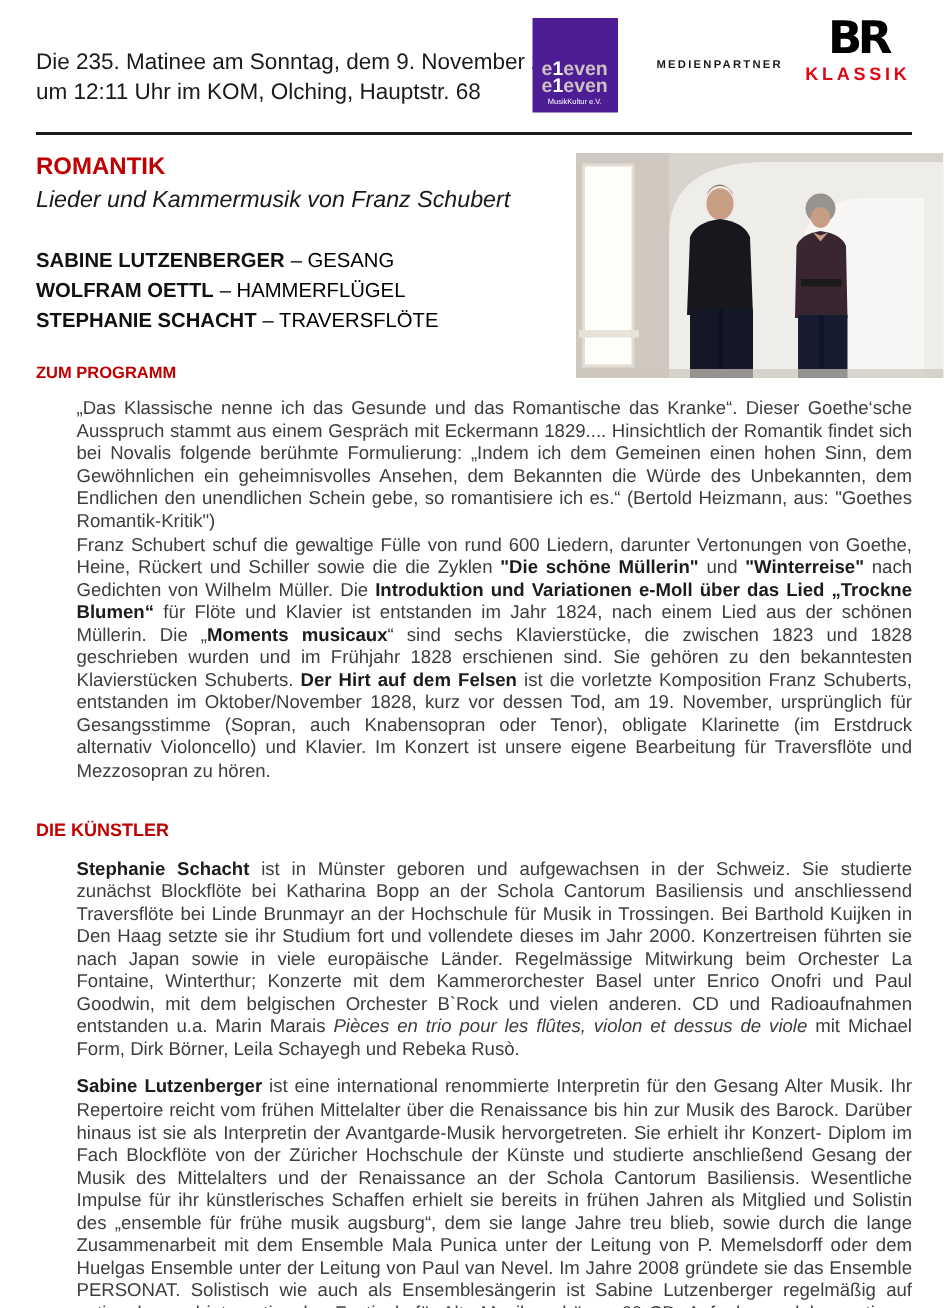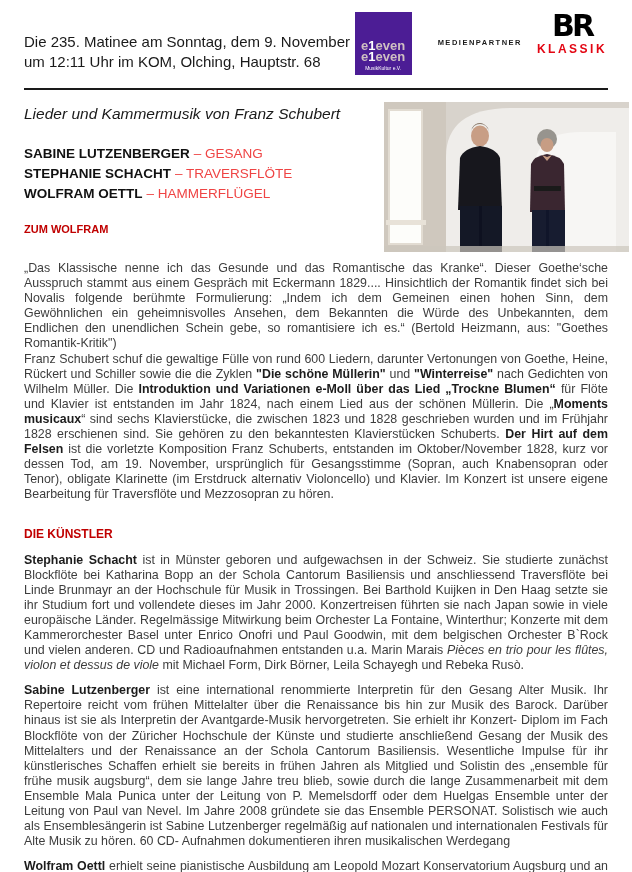--- a/index.html
+++ b/index.html
@@ -33,27 +33,27 @@
   
   .rule{border:none;border-top:2.5px solid #1a1a1a;margin:6px 0 0 0;}
   
   .title-row{display:flex;margin-top:12px;}
   .title-col{width:360px;flex:none;}
   .main-title{margin:0;font-size:16px;font-weight:bold;line-height:20px;}
   .subtitle{margin:2px 0 0 0;font-size:15.5px;font-weight:normal;font-style:italic;color:#1a1a1a;line-height:20px;}
   .performers{margin-top:20px;}
   .performer{font-size:13.5px;line-height:20px;}
   .performer .name{font-weight:bold;color:#111111;}
-  .performer .role{color:#ef4444;margin-left:4px;}
+  .performer .role{color:#000000;margin-left:4px;}
   .section-heading{font-size:11px;font-weight:bold;margin:18px 0 0 0;line-height:14px;}
   .section-heading.artists{font-size:12px;margin-top:24px;}
   .photo-box{flex:1;display:flex;justify-content:flex-end;}
   .photo-box svg{display:block;}
   
-  .bodytext{font-size:12.4px;line-height:15.1px;text-align:justify;color:#3d3d3d;}
+  .bodytext{font-size:12.4px;line-height:15.1px;text-align:justify;color:#3d3d3d;margin-left:27px;}
   .bodytext p{margin:0;}
   .program-block{margin-top:9px;}
   .artists-block{margin-top:12px;}
   .gap{margin-top:10px !important;}
   .b{font-weight:bold;color:#1c1c1c;}
   .i{font-style:italic;}
 </style>
 </head>
 <body>
 
@@ -77,33 +77,34 @@
           <div class="br-bottom" style="color:#e30613;">KLASSIK</div>
         </div>
       </div>
     </div>
   </header>
 
   <hr class="rule">
 
   <section class="title-row">
     <div class="title-col">
+      <h1 class="main-title" style="color:#c00000;">ROMANTIK</h1>
       <h2 class="subtitle">Lieder und Kammermusik von Franz Schubert</h2>
       <div class="performers">
         <div class="performer">
           <span class="name">SABINE LUTZENBERGER</span><span class="role">– GESANG</span>
         </div>
         <div class="performer">
+          <span class="name">WOLFRAM OETTL</span><span class="role">– HAMMERFLÜGEL</span>
+        </div>
+        <div class="performer">
           <span class="name">STEPHANIE SCHACHT</span><span class="role">– TRAVERSFLÖTE</span>
         </div>
-        <div class="performer">
-          <span class="name">WOLFRAM OETTL</span><span class="role">– HAMMERFLÜGEL</span>
-        </div>
       </div>
-      <h3 class="section-heading" style="color:#c00000;">ZUM WOLFRAM</h3>
+      <h3 class="section-heading" style="color:#c00000;">ZUM PROGRAMM</h3>
     </div>
 
     <div class="photo-box">
       <svg width="245" height="150" viewBox="0 0 245 150">
 
         <rect x="0" y="0" width="245" height="150" fill="#d8d3cc"></rect>
         <rect x="0" y="0" width="62" height="150" fill="#cfc8be"></rect>
 
         <path d="M62,150 L62,55 Q62,6 128,6 L245,6 L245,150 Z" fill="#efedea"></path>
         <path d="M150,150 L150,70 Q150,30 196,30 L232,30 L232,150 Z" fill="#f7f6f4"></path>

